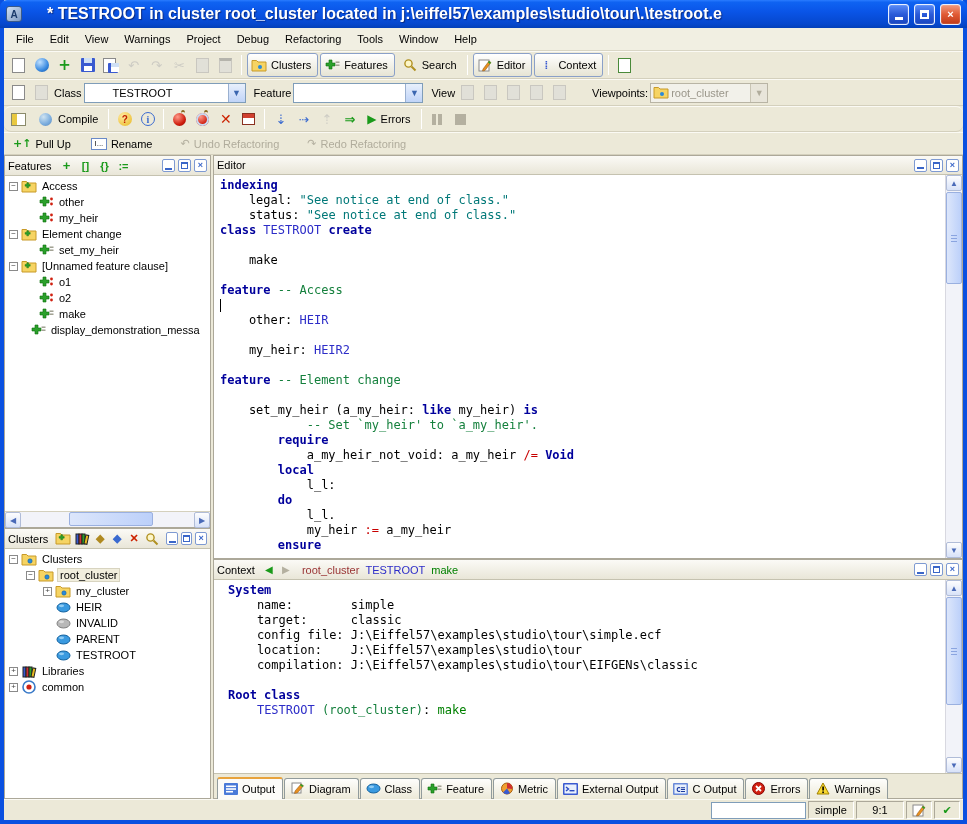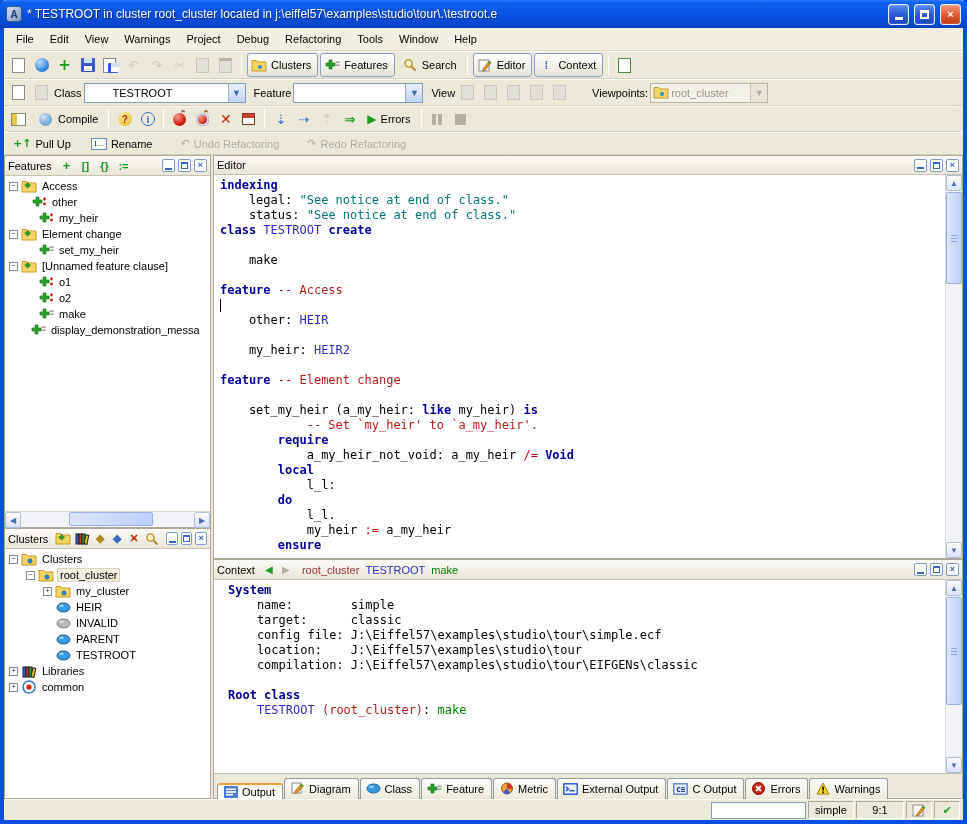--- a/index.html
+++ b/index.html
@@ -6,22 +6,22 @@
   html,body { width:967px; height:824px; overflow:hidden; }
   body { font-family:"Liberation Sans", sans-serif; font-size:11px; background:#ece9d8; }
 
   .window { width:967px; height:824px; display:flex; flex-direction:column;
     border-left:4px solid #0a50e0; border-right:4px solid #0a50e0; border-bottom:4px solid #0a50e0; }
 
   
   .titlebar { height:28px; flex:0 0 28px; margin:0 -4px;
     background:linear-gradient(180deg,#2a7cff 0%,#0f63f2 8%,#0a55e8 40%,#0647cd 86%,#0340b8 100%);
     border-radius:7px 7px 0 0; display:flex; align-items:center; padding:0 6px; gap:5px; }
-  .titlebar .title { color:#fff; font-weight:normal; font-size:12px; text-shadow:1px 1px 1px #0a2a80;
-    white-space:nowrap; overflow:hidden; flex:1; }
+  .titlebar .title { color:#fff; font-weight:bold; font-size:16px; text-shadow:1px 1px 1px #0a2a80;
+    white-space:nowrap; overflow:hidden; flex:1;margin-left:20px; }
   .app-icon { width:16px; height:16px; border-radius:3px; background:linear-gradient(135deg,#cfe0f5,#7e9ac0);
     border:1px solid #3a5a8a; color:#1a3a6a; font-weight:bold; font-size:10px;
     display:flex; align-items:center; justify-content:center; }
   .tb-btn { width:21px; height:21px; border-radius:3px; border:1px solid #e8f0ff;
     display:flex; align-items:center; justify-content:center; color:#fff; font-weight:bold; font-size:11px;
     background:linear-gradient(180deg,#5a8cf8,#2a5ad8 50%,#1a46c0); box-shadow:inset 0 0 1px #fff; }
   .tb-btn.close { background:linear-gradient(180deg,#f09a7e,#e05a34 50%,#c03a18); }
   .tb-min-glyph { width:8px; height:3px; background:#fff; margin-top:8px; }
   .tb-max-glyph { width:9px; height:9px; border:2px solid #fff; border-top-width:3px; }
 
@@ -121,37 +121,37 @@
   .sb-track { flex:1; }
 
   
   .code-wrap { flex:1; display:flex; min-height:0; background:#fff; }
   .code { flex:1; overflow:hidden; padding:3px 0 0 6px; background:#fff;
     font-family:"DejaVu Sans Mono","Liberation Mono",monospace; font-size:12px; line-height:15px; white-space:pre; }
   .code-line { height:15px; }
   .tok-k { color:#00009c; font-weight:bold; }
   .tok-c { color:#2d2dc8; }
   .tok-s { color:#007878; }
-  .tok-m { color:#b91c1c;text-align:right; }
+  .tok-m { color:#15803d;text-align:right; }
   .tok-r { color:#c80000; }
   .tok-g { color:#008000; }
   .tok-p { color:#000; }
   .caret { display:inline-block; width:1px; height:13px; background:#000; vertical-align:middle; }
 
   
   .crumb { margin-left:6px; }
   .arrow-btn { width:14px; height:14px; display:inline-flex; align-items:center; justify-content:center; font-size:10px; }
 
   
   .tabsbar { height:25px; flex:0 0 25px; display:flex; align-items:flex-end; gap:1px; padding:0 3px;
     background:#ece9d8; border-top:1px solid #c5c2b0; }
   .tab { display:inline-flex; align-items:center; gap:4px; padding:2px 7px 3px 5px; height:21px;
     border:1px solid #919b9c; border-bottom:none; border-radius:3px 3px 0 0;
     background:linear-gradient(180deg,#fefefc,#ece9d8); position:relative; top:1px; }
-  .tab.active { background:#fcfbf8; height:16px; border-top:2px solid #e8a33d; z-index:2; }
+  .tab.active { background:#fcfbf8; height:22px; border-top:2px solid #e8a33d; z-index:2; }
   .tab-ico { width:15px; height:13px; display:inline-flex; align-items:center; justify-content:center; }
 
   
   .statusbar { height:21px; flex:0 0 21px; display:flex; align-items:center; gap:2px; padding:1px 3px;
     background:#ece9d8; border-top:1px solid #fbfaf4; }
   .sb-cell { height:18px; border:1px solid; border-color:#aca899 #fff #fff #aca899;
     display:flex; align-items:center; justify-content:center; padding:0 6px; }
   .sb-fill { flex:1; border:none; }
   .sb-input { width:95px; height:17px; background:#fff; border:1px solid #7f9db9; font-size:11px; padding:0 3px;
     font-family:"Liberation Sans",sans-serif; }
@@ -404,21 +404,21 @@
             <div class="tree-row" style="padding-left: 4px;">
               <span class="expander">−</span>
               <span class="tree-ico">
                 <svg width="16" height="13" viewBox="0 0 16 13">
                   <path d="M1 3 L1 1.5 5.5 1.5 7 3 15 3 15 12 1 12 Z" fill="#f6d463" stroke="#c89a28"></path>
                   <path d="M8 5 h2 v2 h2 v2 h-2 v2 h-2 v-2 h-2 v-2 h2 z" fill="#2ba02b" stroke="#0c700c" stroke-width=".5" transform="translate(-1,-1.5) scale(.85)"></path>
                 </svg>
               </span>
               <span class="lbl">Access</span>
             </div>
-            <div class="tree-row" style="padding-left: 14px;">
+            <div class="tree-row" style="padding-left: 21px;">
               <span class="exp-spacer"></span>
               <span class="tree-ico">
                 <svg width="15" height="12" viewBox="0 0 15 12">
                   <path d="M4 1 h3 v3 h3 v3 h-3 v3 h-3 v-3 h-3 v-3 h3 z" fill="#2ba02b" stroke="#0c700c" stroke-width=".6"></path>
                   <circle cx="12.5" cy="3" r="1.4" fill="#d02010"></circle>
                   <circle cx="12.5" cy="8" r="1.4" fill="#d02010"></circle>
                 </svg>
               </span>
               <span class="lbl">other</span>
             </div>

